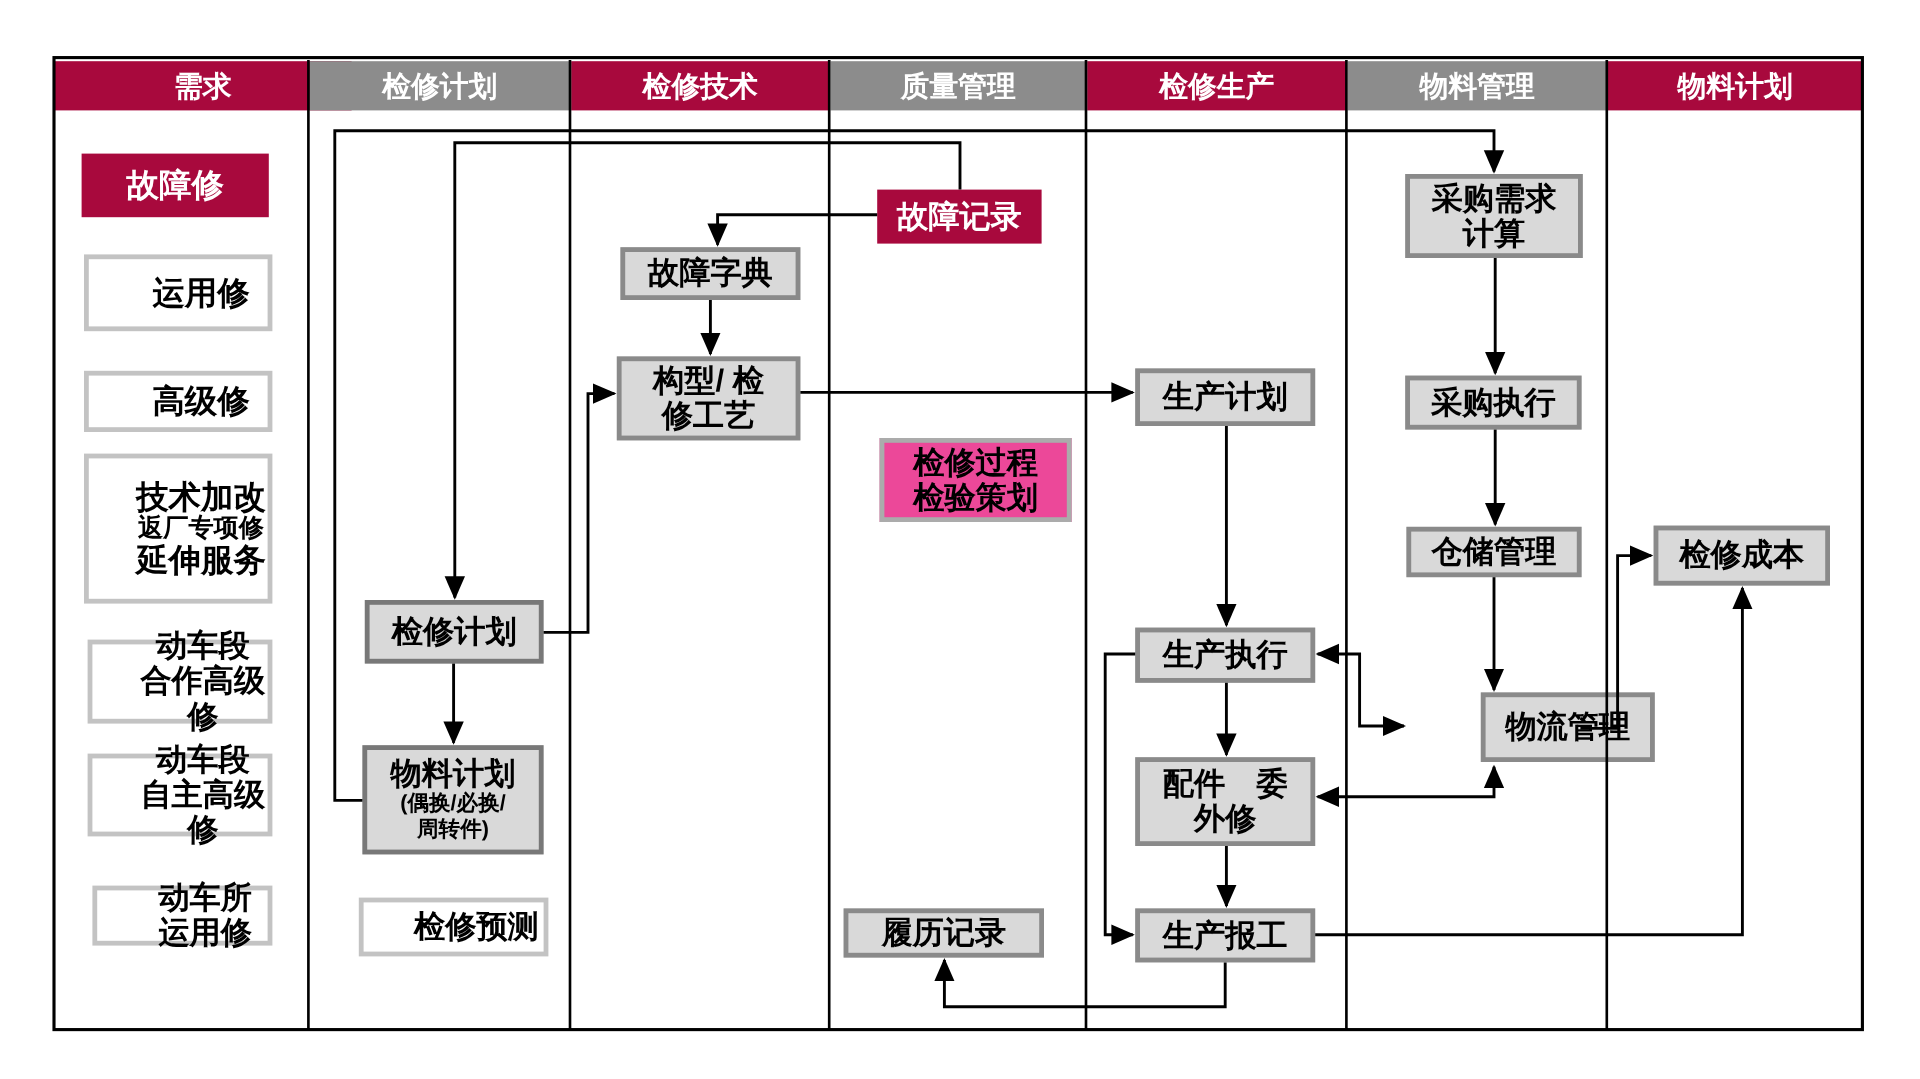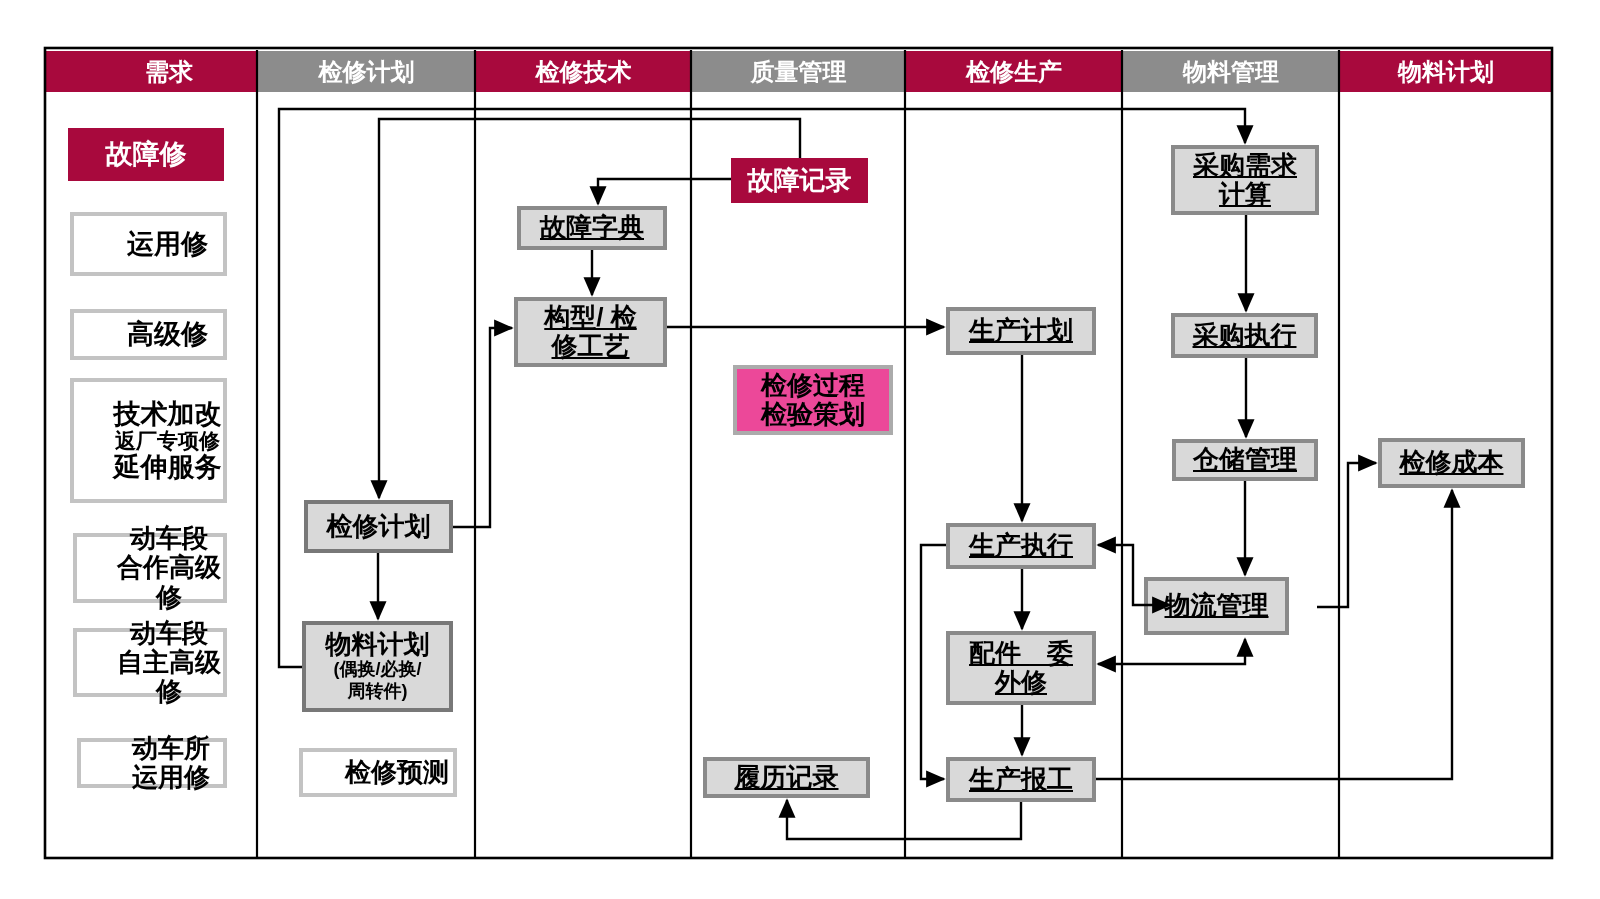--- a/index.html
+++ b/index.html
@@ -6,21 +6,21 @@
   body{width:1600px;height:899px;overflow:hidden;}
   .stage{position:relative;width:1600px;height:899px;background:#fff;
          font-family:"Liberation Sans",sans-serif;}
   .hdr{position:absolute;top:51px;height:41px;display:flex;align-items:center;
        justify-content:center;color:#fff;font-weight:bold;font-size:24px;z-index:1;}
   .hdr.accent{background:#A8093D;}
   .hdr.gray{background:#8C8C8C;}
   .box{position:absolute;box-sizing:border-box;display:flex;flex-direction:column;
        align-items:center;justify-content:center;text-align:center;font-weight:bold;
        font-size:26px;line-height:1.12;color:#000;z-index:2;white-space:pre-line;}
-  .box.gray{background:#D9D9D9;border:4px solid #8A8A8A;text-decoration:underline;}
+  .box.gray{background:#D9D9D9;border:4px solid #8A8A8A;}
   .box.gray2{background:#D9D9D9;border:4px solid #787878;}
   .box.white{background:#FFFFFF;border:4px solid #C3C3C3;padding-left:38px;}
   .box.whiteM{background:#ec4899;border:4px solid #ABABAB;}
   .box.accent{background:#A8093D;color:#fff;border:none;}
   .f27{font-size:27px;}
   .ln-sm{font-size:21px;}
   .sub{font-size:18px;line-height:1.2;}
   svg.overlay{position:absolute;left:0;top:0;width:1600px;height:899px;z-index:3;
               pointer-events:none;}
 </style>
@@ -100,21 +100,21 @@
     <span>外修</span>
   </div>
   <div class="box gray" style="left:946px;top:757px;width:150px;height:45px"><span>生产报工</span></div>
 
   <div class="box gray" style="left:1171px;top:145px;width:148px;height:70px">
     <span>采购需求</span>
     <span>计算</span>
   </div>
   <div class="box gray" style="left:1171px;top:313px;width:147px;height:45px"><span>采购执行</span></div>
   <div class="box gray" style="left:1172px;top:439px;width:146px;height:42px"><span>仓储管理</span></div>
-  <div class="box gray" style="left:1144px;top:577px;width:145px;height:58px"><span>物流管理</span></div>
+  <div class="box gray" style="left:1234px;top:577px;width:145px;height:58px"><span>物流管理</span></div>
 
   <div class="box gray" style="left:1378px;top:438px;width:147px;height:50px"><span>检修成本</span></div>
 
   <svg class="overlay" viewBox="0 0 1600 899">
     <defs>
       <marker id="arr" viewBox="0 0 12 12" refX="10.5" refY="6" markerWidth="8.5" markerHeight="8.5" orient="auto-start-reverse">
         <path d="M0,1 L11.5,6 L0,11 Z" fill="#000"></path>
       </marker>
     </defs>
 

